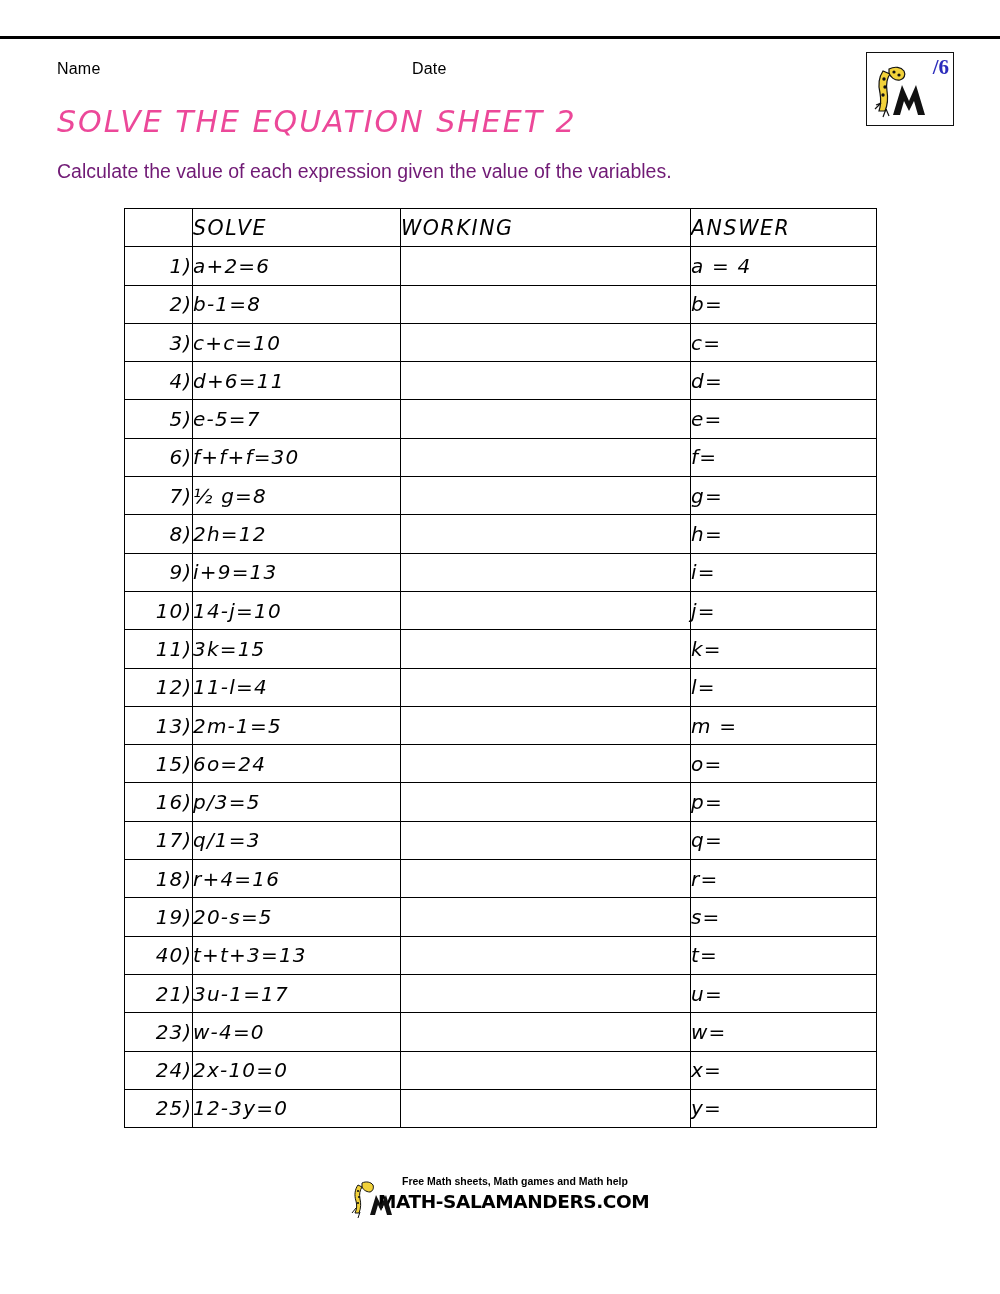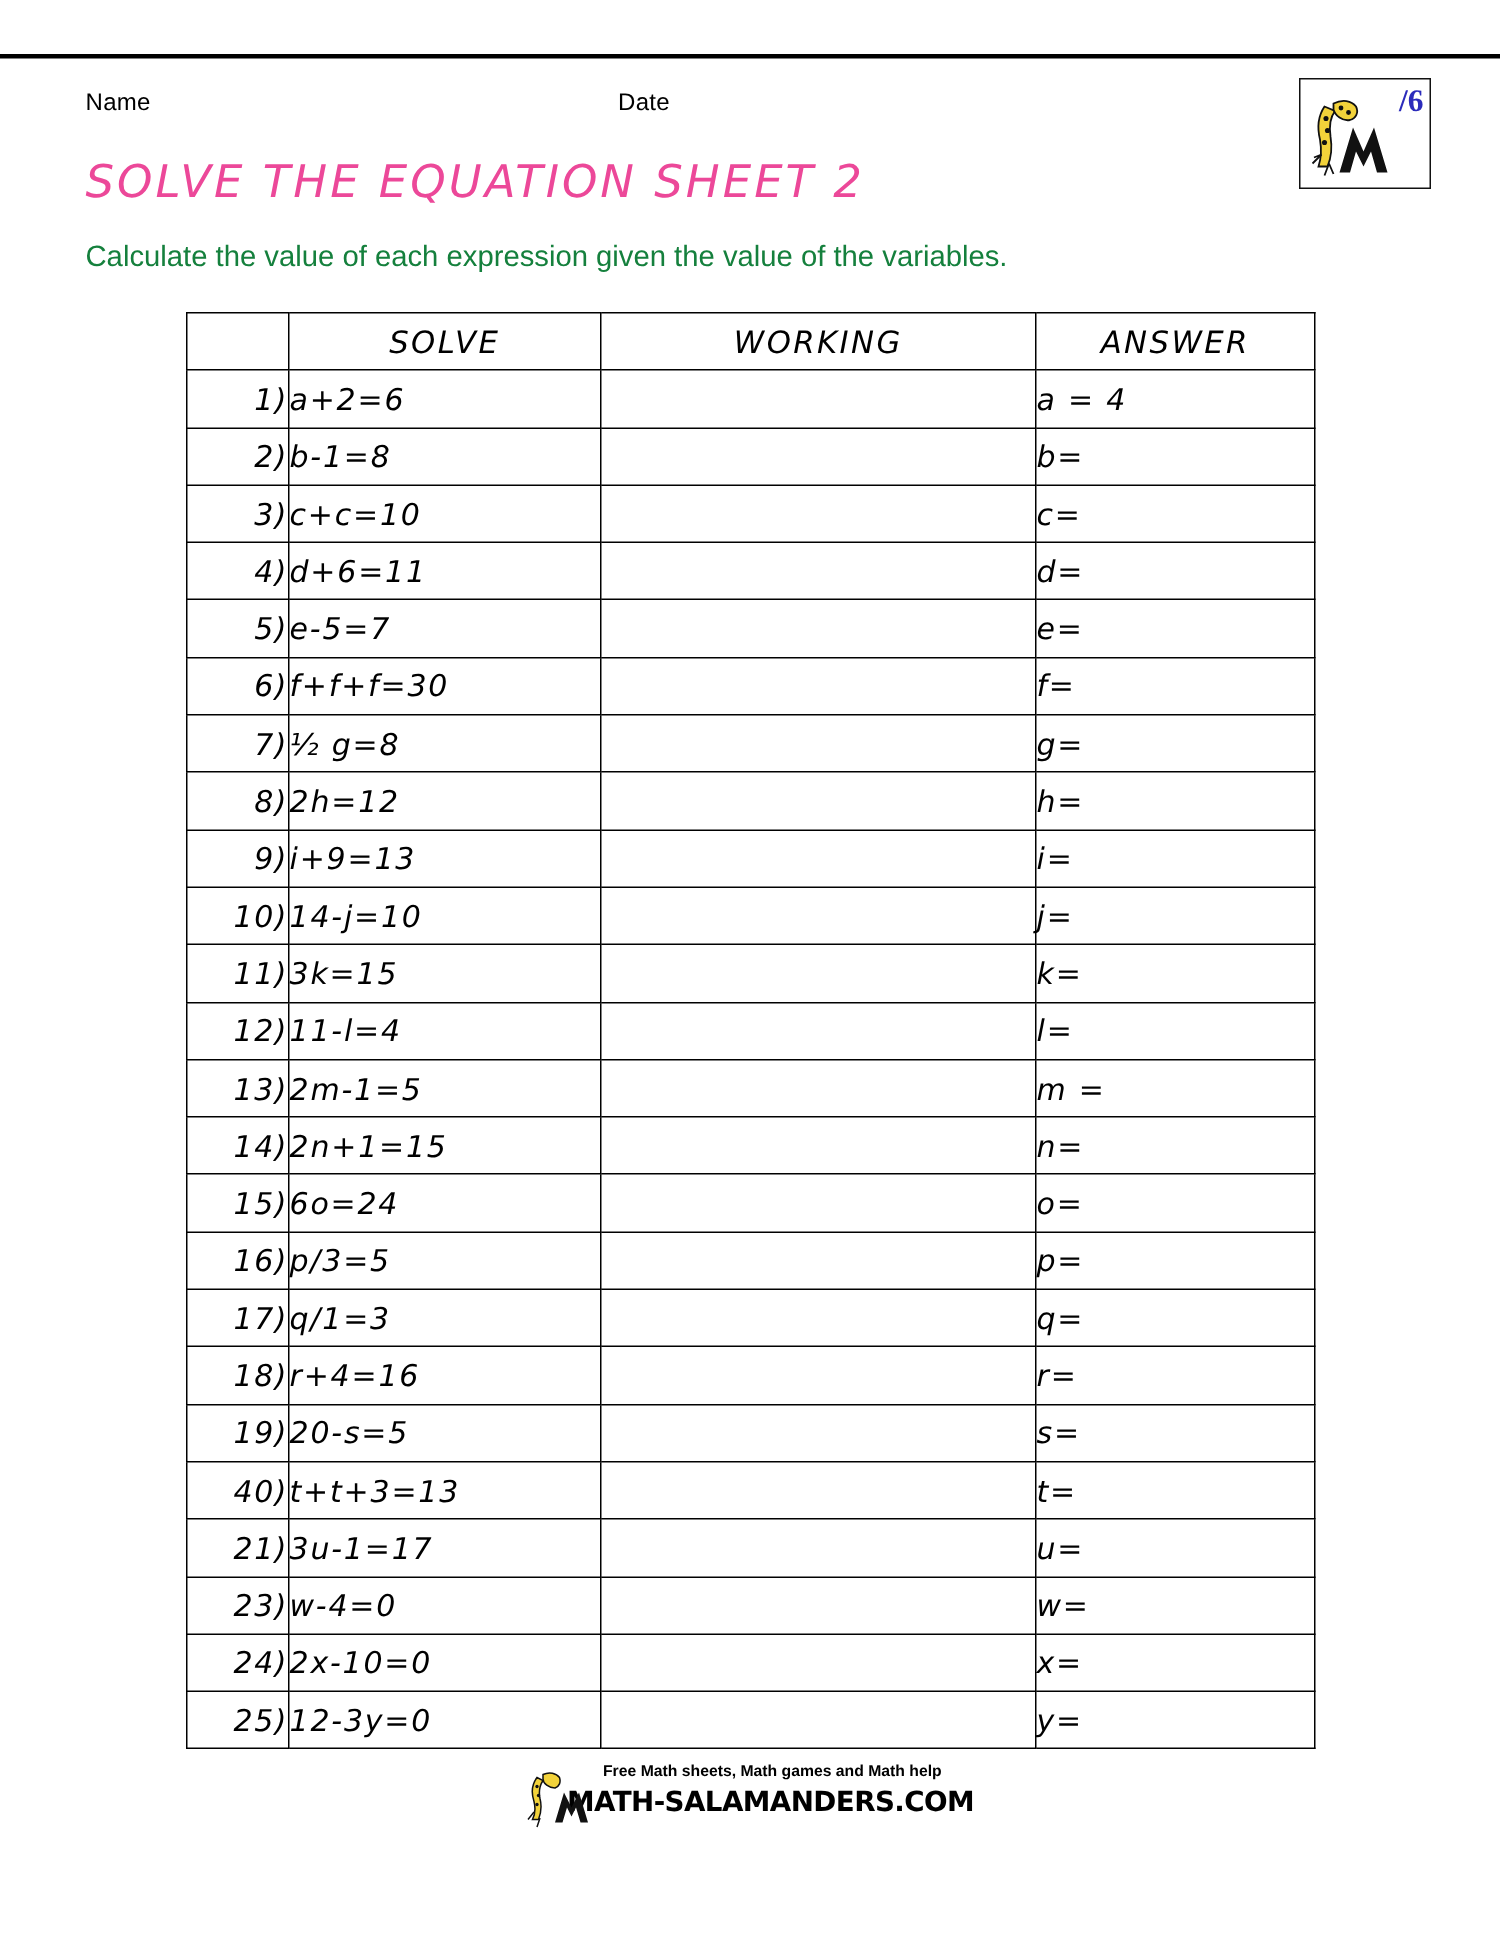--- a/index.html
+++ b/index.html
@@ -75,21 +75,21 @@
     font-size: 30px;
     letter-spacing: 2.0px;
     color: #ec4899;
     white-space: nowrap;
   }
   .subtitle {
     position: absolute;
     left: 57px;
     top: 160px;
     font-size: 19.5px;
-    color: #15803d;
+    color: #701a75;
     white-space: nowrap;
   }
   
   .tbl {
     position: absolute;
     left: 124px;
     top: 208px;
     width: 752px;
     border-collapse: collapse;
     table-layout: fixed;
@@ -103,21 +103,21 @@
   .c-num { width: 68px; }
   .c-solve { width: 208px; }
   .c-working { width: 290px; }
   .c-answer { width: 186px; }
 
   .hdr {
     font-family: "DejaVu Sans", sans-serif;
     font-style: italic;
     font-size: 20.5px;
     letter-spacing: 1.6px;
-    text-align: center;
+    text-align: left;
     font-weight: normal;
     height: 40px;
   }
   .num {
     font-family: "DejaVu Sans", sans-serif;
     font-style: italic;
     font-size: 20px;
     text-align: right;
     padding-right: 9px;
     letter-spacing: 1px;
@@ -296,26 +296,20 @@
           <td class="num">12)</td>
           <td class="solve">11-l=4</td>
           <td class="working"></td>
           <td class="answer">l=</td>
         </tr>
         <tr>
           <td class="num">13)</td>
           <td class="solve">2m-1=5</td>
           <td class="working"></td>
           <td class="answer">m =</td>
-        </tr>
-        <tr>
-          <td class="num">14)</td>
-          <td class="solve">2n+1=15</td>
-          <td class="working"></td>
-          <td class="answer">n=</td>
         </tr>
         <tr>
           <td class="num">15)</td>
           <td class="solve">6o=24</td>
           <td class="working"></td>
           <td class="answer">o=</td>
         </tr>
         <tr>
           <td class="num">16)</td>
           <td class="solve">p/3=5</td>

